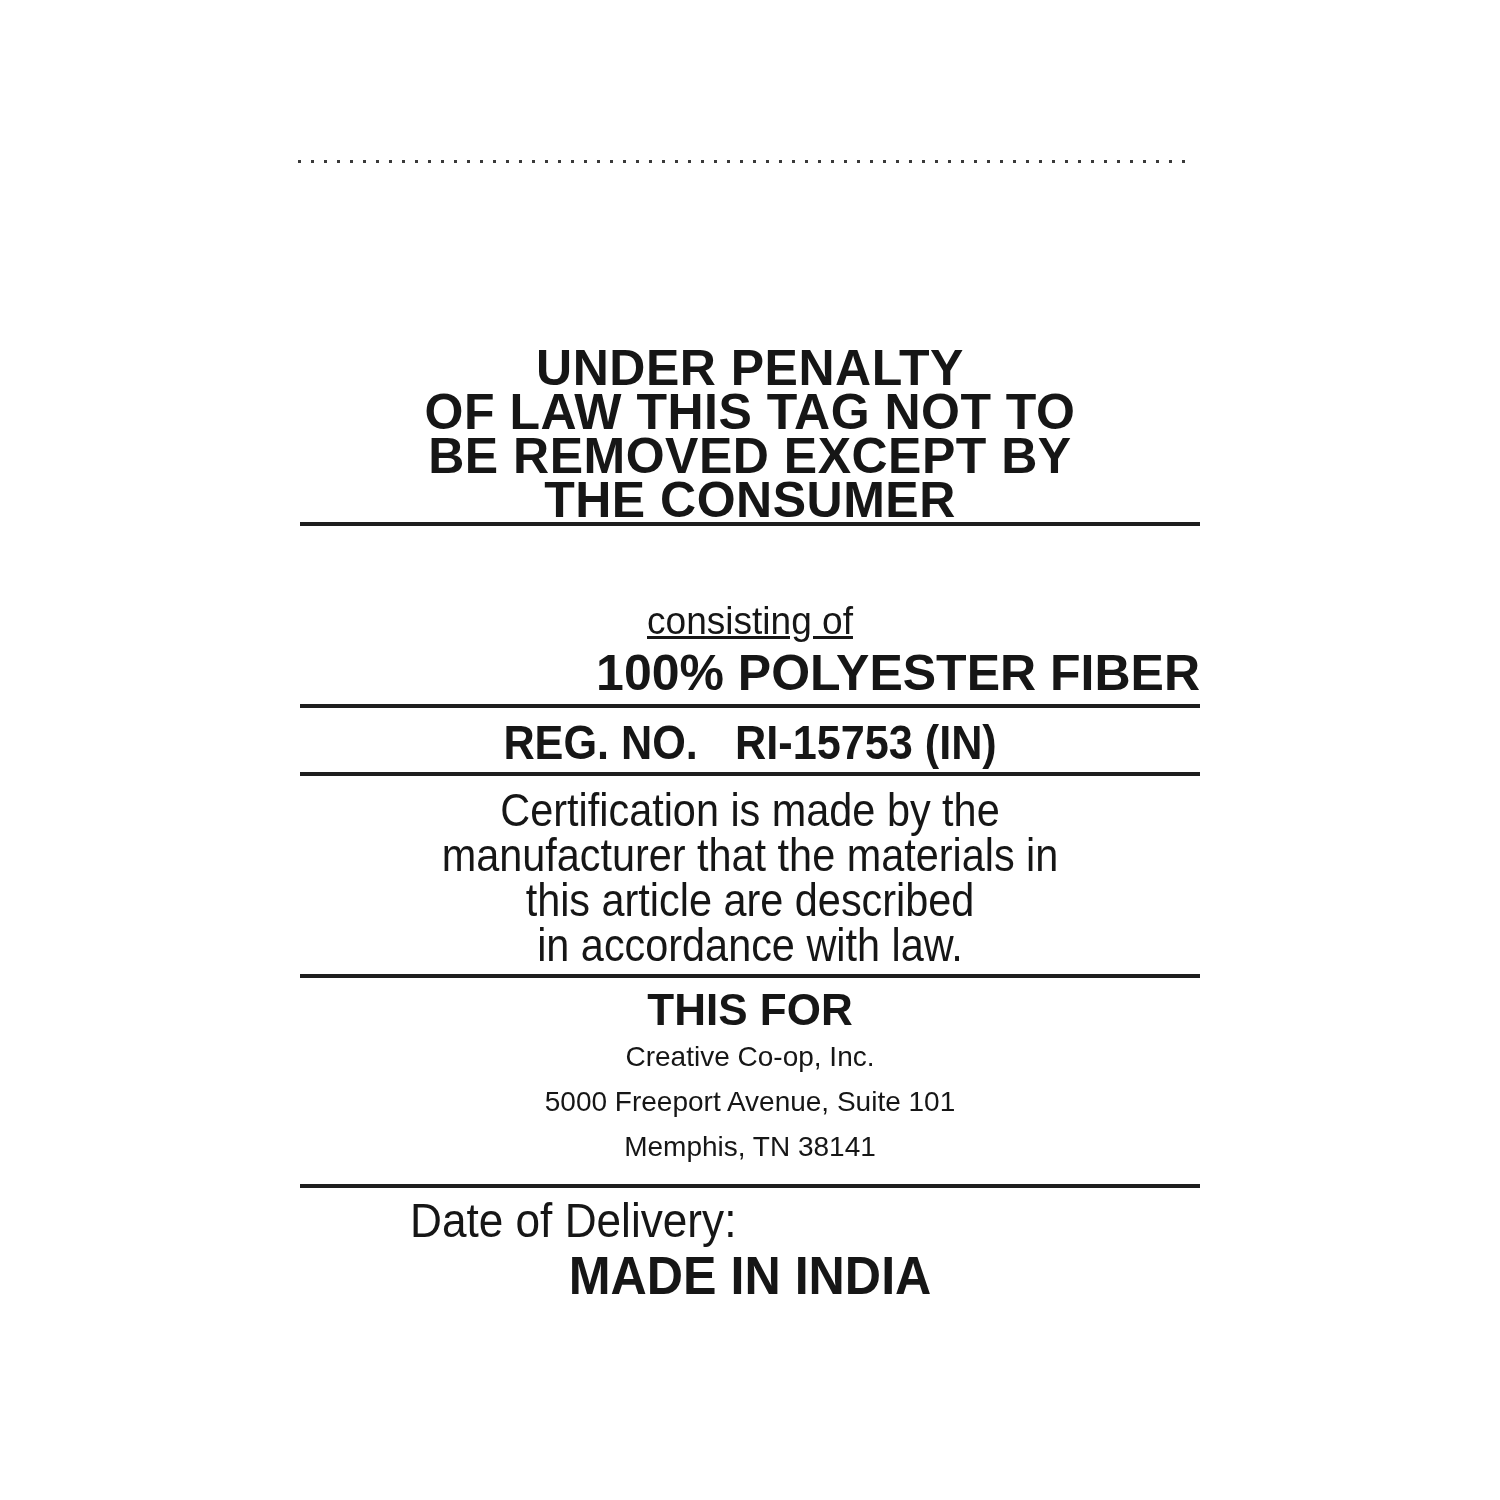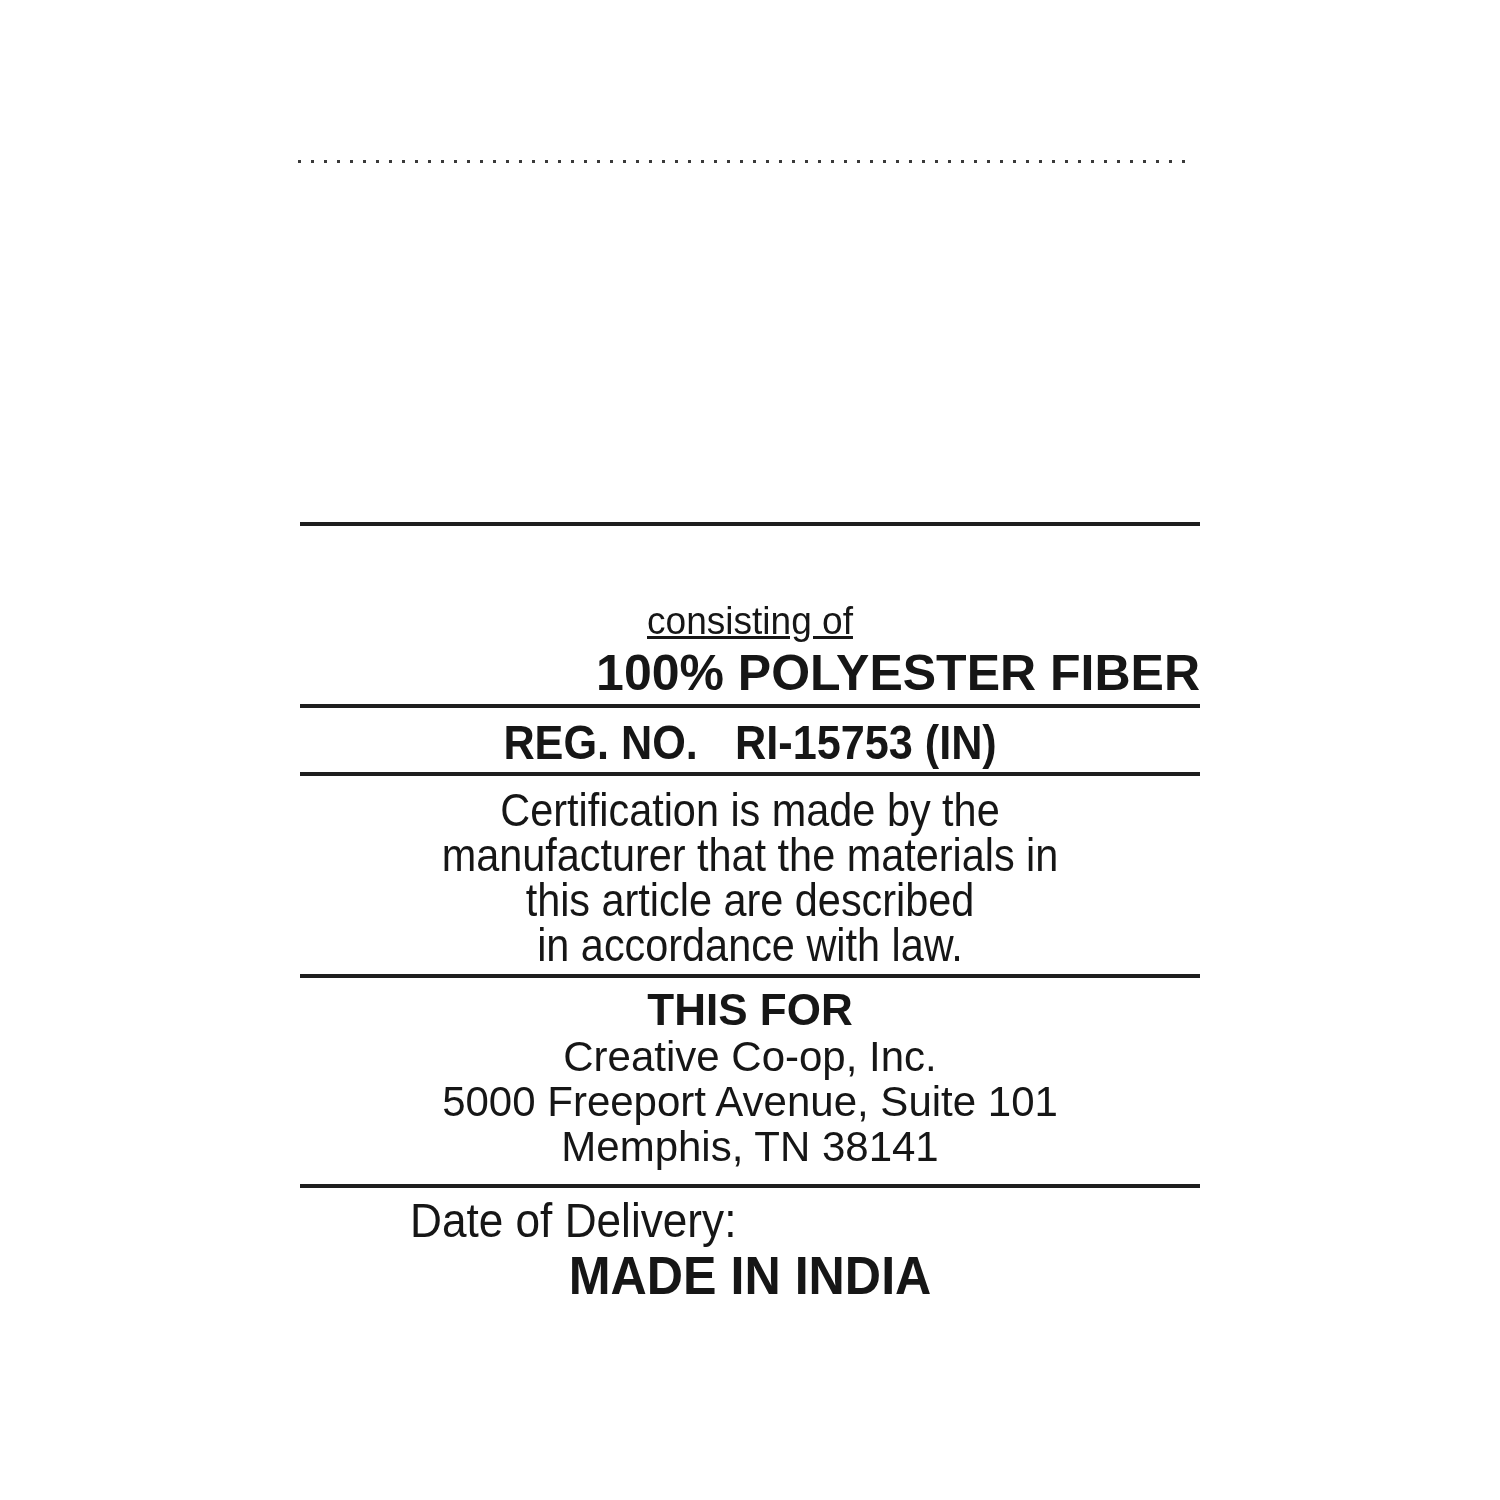--- a/index.html
+++ b/index.html
@@ -88,21 +88,21 @@
     transform-origin: 50% 50%;
   }
   .made-for-heading {
     top: 988px;
     font-size: 44px;
     font-weight: bold;
     line-height: 44px;
   }
   .address {
     top: 1034px;
-    font-size: 42px;
+    font-size: 28px;
     line-height: 45px;
   }
   .delivery {
     top: 1196px;
     left: 304px;
     width: 900px;
     text-align: left;
     font-size: 48px;
     line-height: 50px;
   }
@@ -120,20 +120,26 @@
   }
   .origin span { transform: scaleX(0.93); transform-origin: 50% 50%; }
 </style>
 </head>
 <body>
 
 <div class="canvas" style="--ink: #161616; --rule: #1e1e1e; --dot: #3a3a3a; --bg: #ffffff;">
 
   <div class="perforation"></div>
 
+  <div class="txt penalty">
+    <span>UNDER PENALTY</span>
+    <span>OF LAW THIS TAG NOT TO</span>
+    <span>BE REMOVED EXCEPT BY</span>
+    <span>THE CONSUMER</span>
+  </div>
 
   <div class="rule" style="top:522px"></div>
 
   <div class="txt material-connector">
     <span>consisting of</span>
   </div>
   <div class="txt material-composition">
     <span>100% POLYESTER FIBER</span>
   </div>
 

